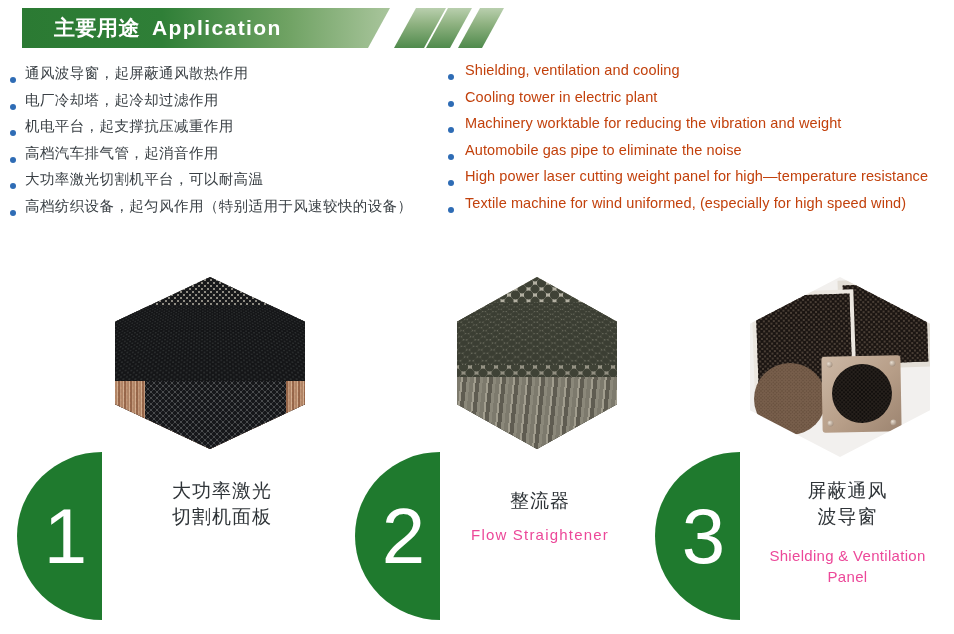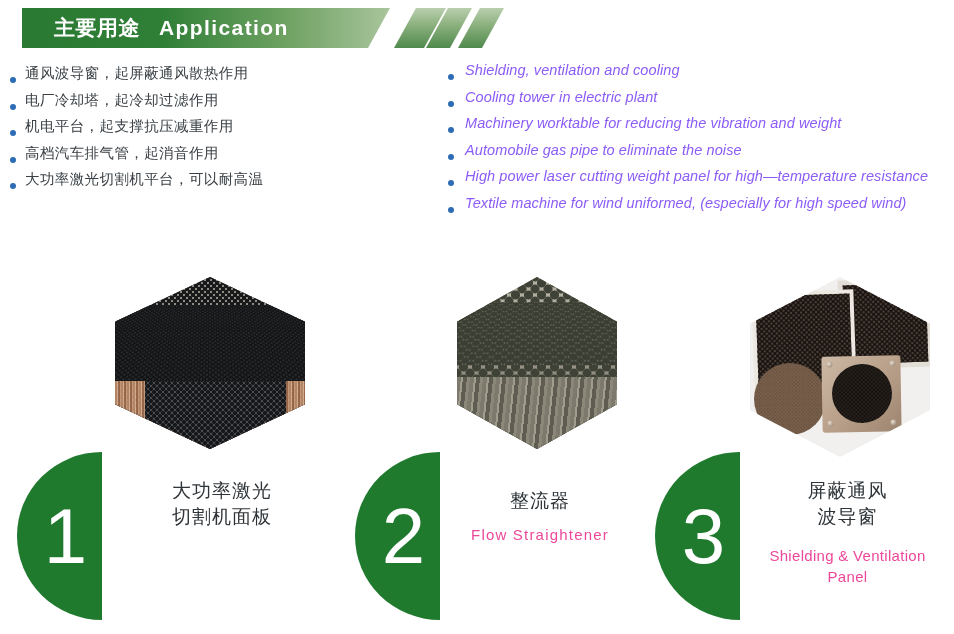--- a/index.html
+++ b/index.html
@@ -55,21 +55,21 @@
     height: 40px;
     line-height: 40px;
     color: #ffffff;
     font-size: 21px;
     font-weight: bold;
     letter-spacing: 0.5px;
     white-space: nowrap;
   }
   .banner-title .en {
     letter-spacing: 1.4px;
-    margin-left: 19px;
+    margin-left: 12px;
   }
 
   
   .list {
     position: absolute;
   }
   .list-cn { left: 10px; top: 64px; width: 430px; }
   .list-en { left: 448px; top: 60px; width: 500px; }
 
   .bullet-row {
@@ -93,24 +93,23 @@
   .bullet-text-cn {
     font-size: 14.5px;
     line-height: 19px;
     color: #3a4045;
     letter-spacing: 0.4px;
     white-space: nowrap;
   }
   .bullet-text-en {
     font-size: 14.5px;
     line-height: 20px;
-    color: #8b5cf6;
+    color: #c2410c;
     letter-spacing: 0.1px;
     max-width: 470px;
-    font-style: italic;
   }
 
   
   .photo {
     position: absolute;
     width: 180px;
     height: 170px;
     overflow: hidden;
   }
   .photo-1 { left: 115px; top: 277px; width: 190px; height: 172px; }
@@ -338,20 +337,24 @@
     <span class="bullet-text-cn">机电平台，起支撑抗压减重作用</span>
   </div>
   <div class="bullet-row">
     <span class="dot"></span>
     <span class="bullet-text-cn">高档汽车排气管，起消音作用</span>
   </div>
   <div class="bullet-row">
     <span class="dot"></span>
     <span class="bullet-text-cn">大功率激光切割机平台，可以耐高温</span>
   </div>
+  <div class="bullet-row">
+    <span class="dot"></span>
+    <span class="bullet-text-cn">高档纺织设备，起匀风作用（特别适用于风速较快的设备）</span>
+  </div>
 </div>
 
 <div class="list list-en">
   <div class="bullet-row">
     <span class="dot"></span>
     <span class="bullet-text-en">Shielding, ventilation and cooling</span>
   </div>
   <div class="bullet-row">
     <span class="dot"></span>
     <span class="bullet-text-en">Cooling tower in electric plant</span>

